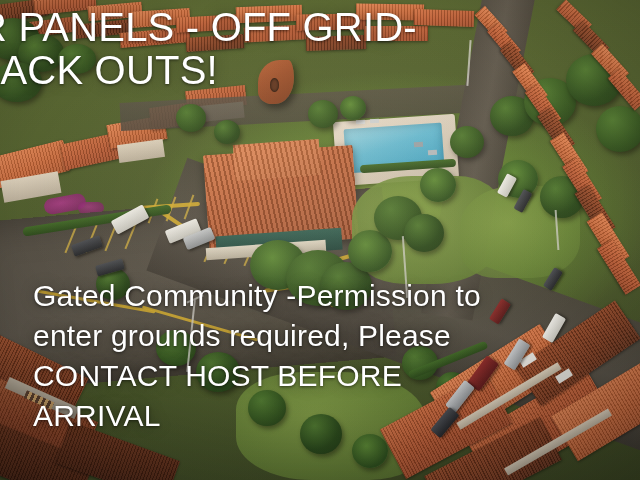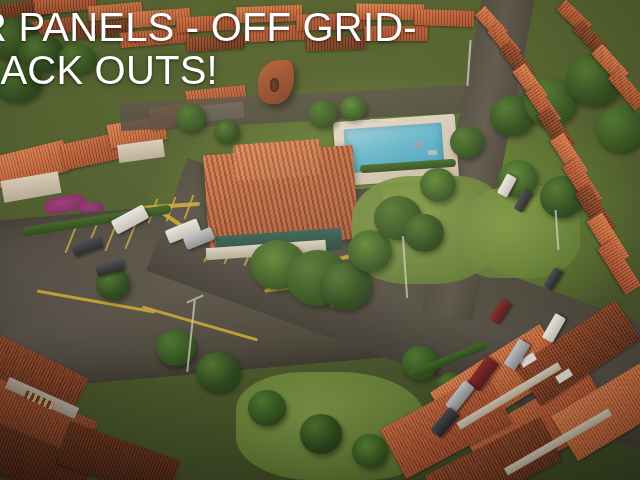--- a/index.html
+++ b/index.html
@@ -390,14 +390,18 @@
       <div class="layer pole" style="left:556px; top:210px; width:2px; height:40px; transform:rotate(-4deg);"></div>
     </div>
 
     <div class="layer warm"></div>
     <div class="layer grade"></div>
   </div>
 
   <div id="headline" class="overlay-text">R PANELS - OFF GRID-
 LACK OUTS!</div>
 
+  <div id="notice" class="overlay-text">Gated Community -Permission to
+enter grounds required, Please
+CONTACT HOST BEFORE
+ARRIVAL</div>
 
 </div>
 
 </body></html>

